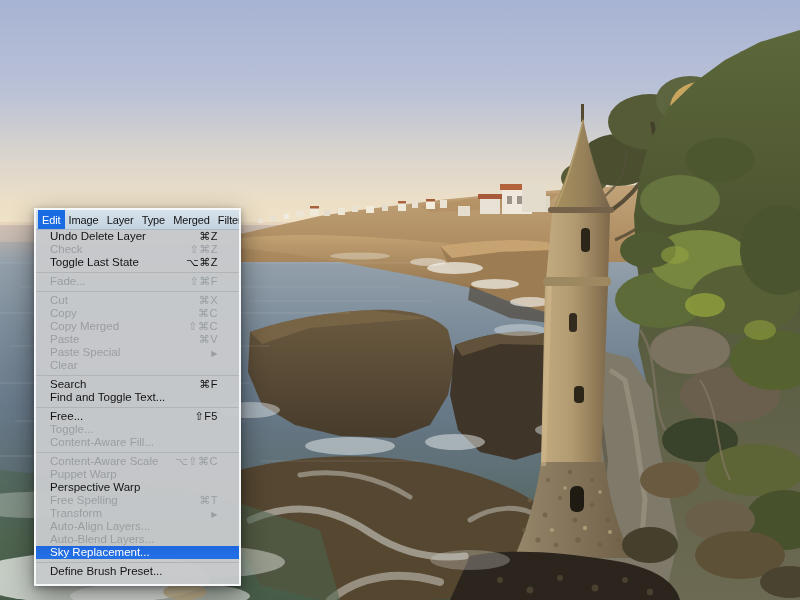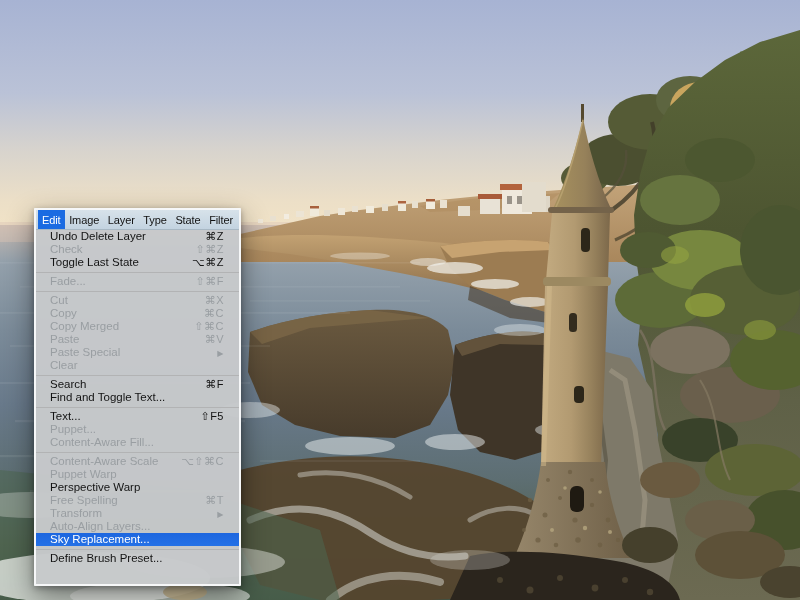--- a/index.html
+++ b/index.html
@@ -24,21 +24,21 @@
     border-bottom:1px solid #a8b8c4;
     font-size:11px; color:#121212; letter-spacing:-0.1px; white-space:nowrap;
   }
   .mb-item { display:flex; align-items:center; padding:8px 4px; cursor:default; }
   .mb-item.active { background:#1a6be2; color:#ffffff; }
   .menu-list {
     background:rgba(199,201,203,0.97); height:calc(100% - 20px);
   }
   .mi {
     height:13px; line-height:13px; display:flex; justify-content:space-between;
-    align-items:center; padding:0 15px 0 14px; font-size:11.5px; white-space:nowrap;
+    align-items:center; padding:0 21px 0 14px; font-size:11.5px; white-space:nowrap;
     cursor:default;
   }
   .mi .mi-key { letter-spacing:0.5px; font-size:11px; }
   .mi.enabled { color:#141414; }
   .mi.disabled { color:#999ea2; }
   .mi.highlighted { background:linear-gradient(#1d66df,#2471e6); color:#ffffff; }
   .mi-key.sub { font-size:8px; transform:translateY(0.5px); }
   .sep { border-top:1px solid #b2b3b4; margin:2.5px 0; }
 </style>
 </head>
@@ -316,21 +316,21 @@
     <ellipse cx="650" cy="545" rx="28" ry="18" fill="#45402c"></ellipse>
   </svg>
   </div>
 
   <div class="menu-panel">
     <div class="menubar">
         <div class="mb-item active">Edit</div>
         <div class="mb-item">Image</div>
         <div class="mb-item">Layer</div>
         <div class="mb-item">Type</div>
-        <div class="mb-item">State</div>
+        <div class="mb-item">Merged</div>
         <div class="mb-item">Filter</div>
       </div>
     <div class="menu-list">
         <div class="mi enabled">
           <span class="mi-label">Undo Delete Layer</span>
           <span class="mi-key">⌘Z</span>
         </div>
         <div class="mi disabled">
           <span class="mi-label">Check</span>
           <span class="mi-key">⇧⌘Z</span>
@@ -373,25 +373,25 @@
         <div class="mi enabled">
           <span class="mi-label">Search</span>
           <span class="mi-key">⌘F</span>
         </div>
         <div class="mi enabled">
           <span class="mi-label">Find and Toggle Text...</span>
           <span class="mi-key"></span>
         </div>
         <div class="sep"></div>
         <div class="mi enabled">
-          <span class="mi-label">Text...</span>
+          <span class="mi-label">Free...</span>
           <span class="mi-key">⇧F5</span>
         </div>
         <div class="mi disabled">
-          <span class="mi-label">Puppet...</span>
+          <span class="mi-label">Toggle...</span>
           <span class="mi-key"></span>
         </div>
         <div class="mi disabled">
           <span class="mi-label">Content-Aware Fill...</span>
           <span class="mi-key"></span>
         </div>
         <div class="sep"></div>
         <div class="mi disabled">
           <span class="mi-label">Content-Aware Scale</span>
           <span class="mi-key">⌥⇧⌘C</span>
@@ -409,20 +409,24 @@
           <span class="mi-key">⌘T</span>
         </div>
         <div class="mi disabled">
           <span class="mi-label">Transform</span>
           <span class="mi-key sub">▶</span>
         </div>
         <div class="mi disabled">
           <span class="mi-label">Auto-Align Layers...</span>
           <span class="mi-key"></span>
         </div>
+        <div class="mi disabled">
+          <span class="mi-label">Auto-Blend Layers...</span>
+          <span class="mi-key"></span>
+        </div>
         <div class="mi highlighted">
           <span class="mi-label">Sky Replacement...</span>
           <span class="mi-key"></span>
         </div>
         <div class="sep"></div>
         <div class="mi enabled">
           <span class="mi-label">Define Brush Preset...</span>
           <span class="mi-key"></span>
         </div>
       </div>

